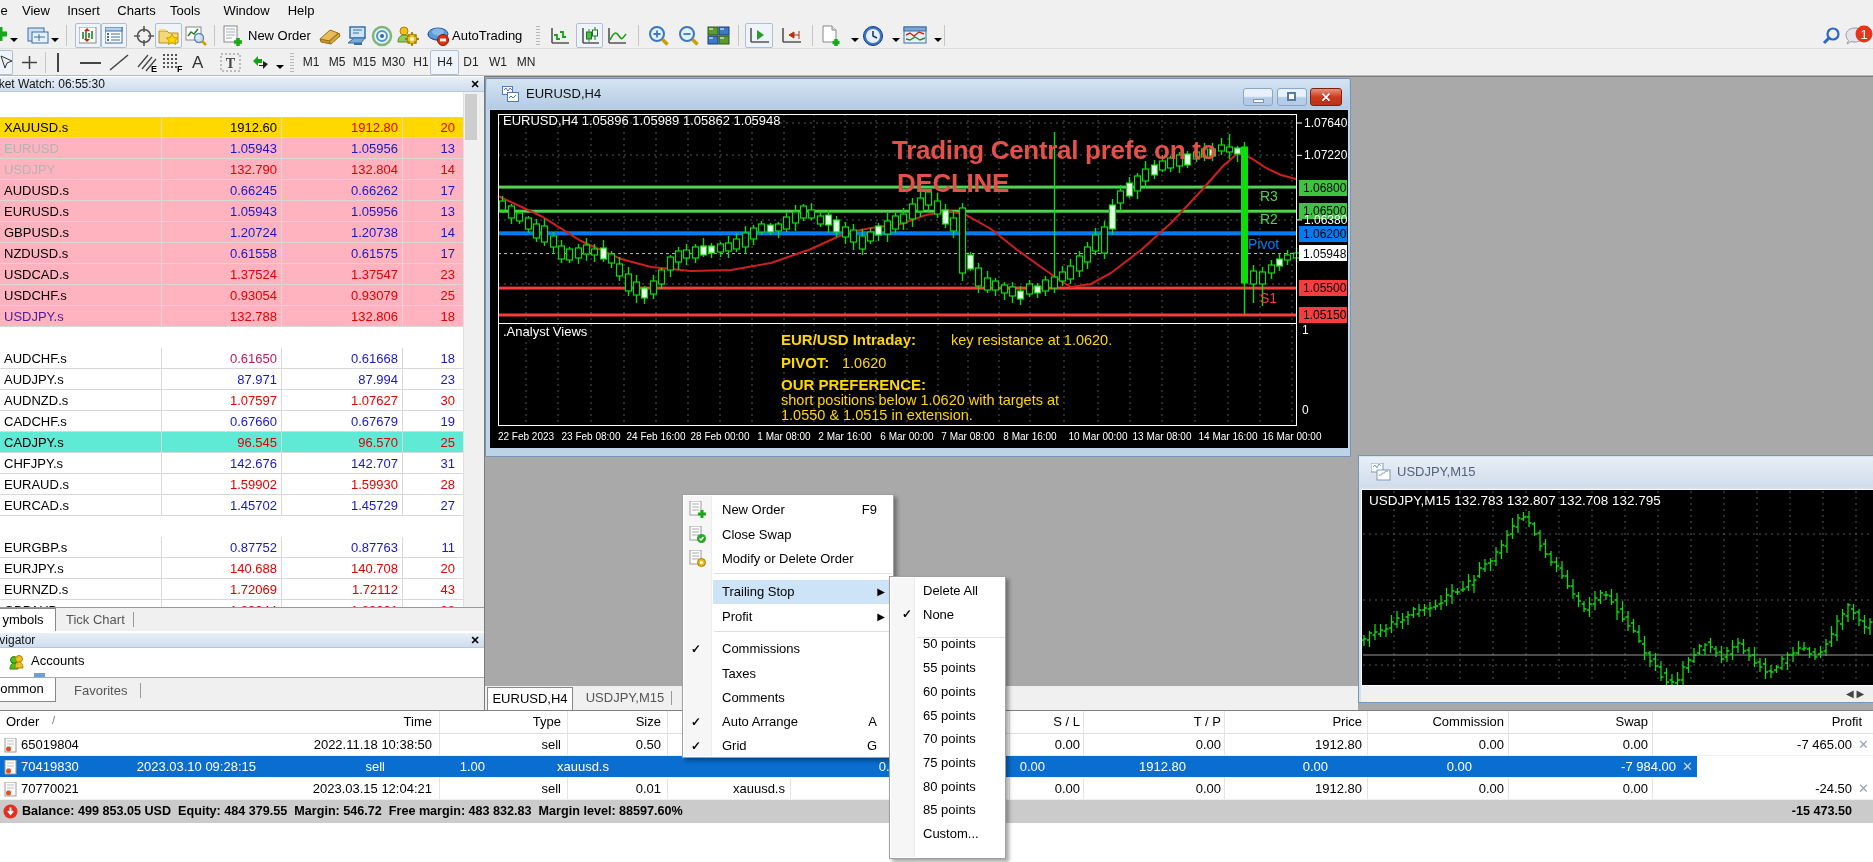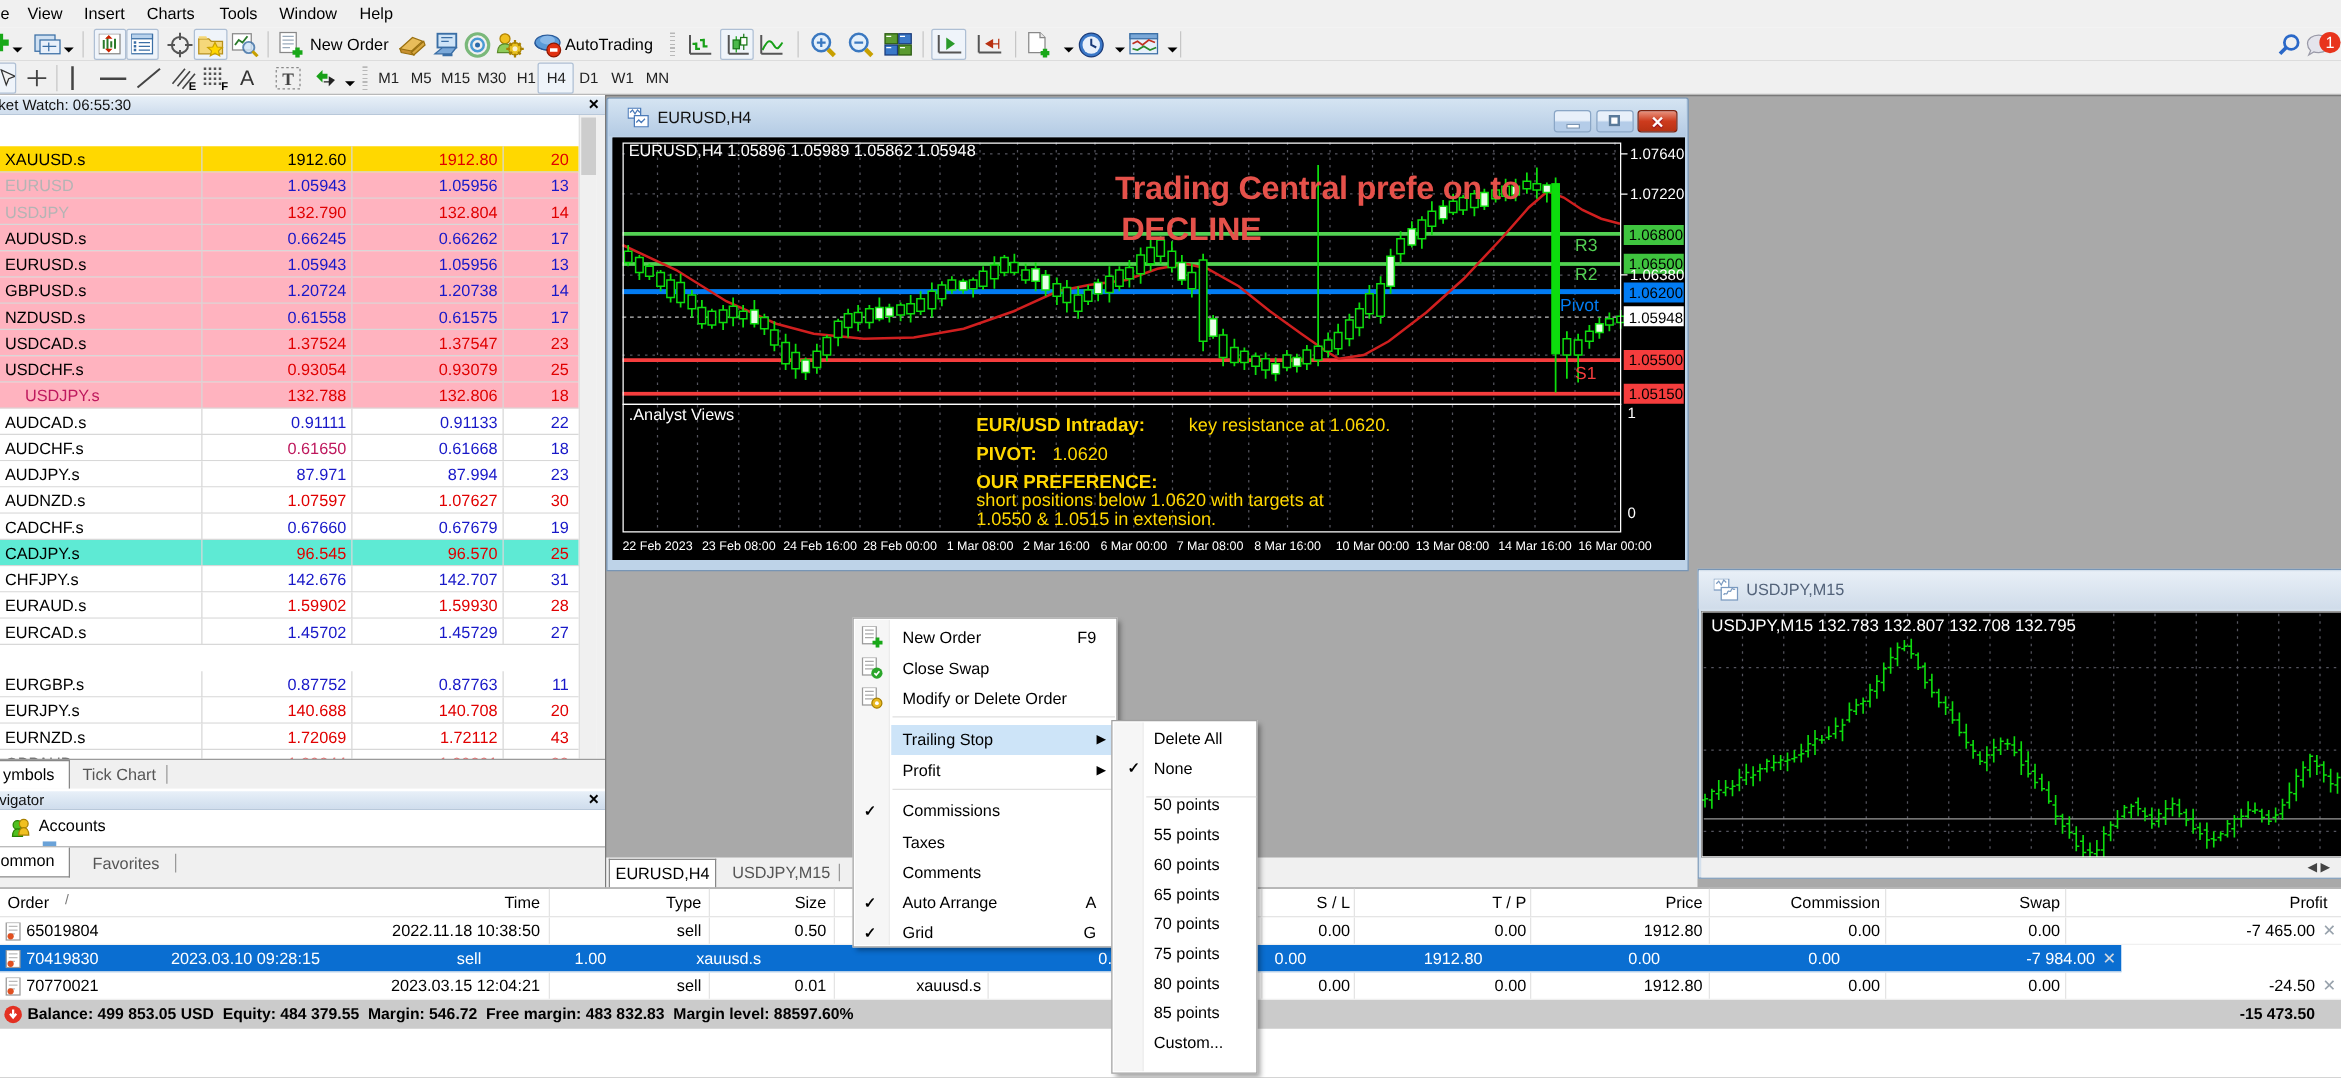--- a/index.html
+++ b/index.html
@@ -1,18 +1,18 @@
 <!DOCTYPE html>
 <html><head><meta charset="utf-8"><style>*{margin:0;padding:0;box-sizing:border-box}body{font-family:"Liberation Sans",sans-serif;background:#fff;width:1873px;height:862px;overflow:hidden;position:relative}.ab{position:absolute}.tb-sep{position:absolute;top:3px;width:1px;height:21px;background:#c6c6c6}.grip{position:absolute;top:4px;width:4px;height:19px;background-image:repeating-linear-gradient(to bottom,#b8b8b8 0,#b8b8b8 1px,transparent 1px,transparent 3px)}.pressed{position:absolute;top:1px;height:25px;background:#eff4fa;border:1px solid #aebfd4;border-radius:2px}.tf{position:absolute;top:3px;height:21px;line-height:21px;text-align:center;font-size:12px;color:#222}.mw-row{position:absolute;left:0;width:463px;height:21px;font-size:13px;line-height:21px}.mw-row span{position:absolute;top:0}.menu-item{position:absolute;left:30px;right:2px;height:24px;line-height:24px;font-size:13px;color:#000;padding-left:9px}.col-sep{position:absolute;top:0;bottom:0;width:1px;background:#e4e4e4}</style></head><body>
 <div class="ab" style="left:0;top:0;width:1873px;height:22px;background:#f0f0f0">
     <div class="ab" style="left:0px;top:0;width:8px;height:22px;line-height:22px;font-size:13px;text-align:center">e</div>
     <div class="ab" style="left:21px;top:0;width:30px;height:22px;line-height:22px;font-size:13px;text-align:center">View</div>
     <div class="ab" style="left:65px;top:0;width:37px;height:22px;line-height:22px;font-size:13px;text-align:center">Insert</div>
     <div class="ab" style="left:116px;top:0;width:41px;height:22px;line-height:22px;font-size:13px;text-align:center">Charts</div>
-    <div class="ab" style="left:170px;top:0;width:36px;height:22px;line-height:22px;font-size:13px;text-align:right">Tools</div>
+    <div class="ab" style="left:170px;top:0;width:36px;height:22px;line-height:22px;font-size:13px;text-align:left">Tools</div>
     <div class="ab" style="left:221px;top:0;width:51px;height:22px;line-height:22px;font-size:13px;text-align:center">Window</div>
     <div class="ab" style="left:286px;top:0;width:30px;height:22px;line-height:22px;font-size:13px;text-align:center">Help</div>
   </div>
 <div class="ab" style="left:0;top:22px;width:1873px;height:27px;background:#f0f0f0;border-bottom:1px solid #dcdcdc">
     <svg class="ab" style="left:-8px;top:3px" width="16" height="20">
       <path d="M8 2v14M1 9h14" stroke="#18a818" stroke-width="5"></path>
     </svg>
     <div class="ab" style="left:10px;top:16px;width:0;height:0;border-left:4px solid transparent;border-right:4px solid transparent;border-top:4px solid #000"></div>
     <svg class="ab" style="left:27px;top:4px" width="22" height="19">
       <rect x="1" y="2" width="16" height="13" fill="#cfe0f2" stroke="#3a6ea5"></rect>
@@ -309,33 +309,24 @@
     <div class="mw-row" style="top:209px;background:#ffb3bf;border-bottom:1px solid #d8d8d8">
       <span style="left:4px;color:#000">USDCHF.s</span>
       <span style="right:186px;color:#e00000">0.93054</span>
       <span style="right:65px;color:#e00000">0.93079</span>
       <span style="right:8px;color:#e00000">25</span>
       <span class="ab" style="left:161px;width:1px;height:21px;background:#d8d8d8"></span>
       <span class="ab" style="left:281px;width:1px;height:21px;background:#d8d8d8"></span>
       <span class="ab" style="left:402px;width:1px;height:21px;background:#d8d8d8"></span>
     </div>
     <div class="mw-row" style="top:230px;background:#ffb3bf;border-bottom:1px solid #d8d8d8">
-      <span style="left:20px;color:#be185d">USDJPY.s</span>
+      <span style="left:4px;color:#4c1d95">USDJPY.s</span>
       <span style="right:186px;color:#e00000">132.788</span>
       <span style="right:65px;color:#e00000">132.806</span>
       <span style="right:8px;color:#e00000">18</span>
-      <span class="ab" style="left:161px;width:1px;height:21px;background:#d8d8d8"></span>
-      <span class="ab" style="left:281px;width:1px;height:21px;background:#d8d8d8"></span>
-      <span class="ab" style="left:402px;width:1px;height:21px;background:#d8d8d8"></span>
-    </div>
-    <div class="mw-row" style="top:251px;background:#fff;border-bottom:1px solid #d8d8d8">
-      <span style="left:4px;color:#000">AUDCAD.s</span>
-      <span style="right:186px;color:#1818c8">0.91111</span>
-      <span style="right:65px;color:#1818c8">0.91133</span>
-      <span style="right:8px;color:#1818c8">22</span>
       <span class="ab" style="left:161px;width:1px;height:21px;background:#d8d8d8"></span>
       <span class="ab" style="left:281px;width:1px;height:21px;background:#d8d8d8"></span>
       <span class="ab" style="left:402px;width:1px;height:21px;background:#d8d8d8"></span>
     </div>
     <div class="mw-row" style="top:272px;background:#fff;border-bottom:1px solid #d8d8d8">
       <span style="left:4px;color:#000">AUDCHF.s</span>
       <span style="right:186px;color:#be185d">0.61650</span>
       <span style="right:65px;color:#1818c8">0.61668</span>
       <span style="right:8px;color:#1818c8">18</span>
       <span class="ab" style="left:161px;width:1px;height:21px;background:#d8d8d8"></span>

